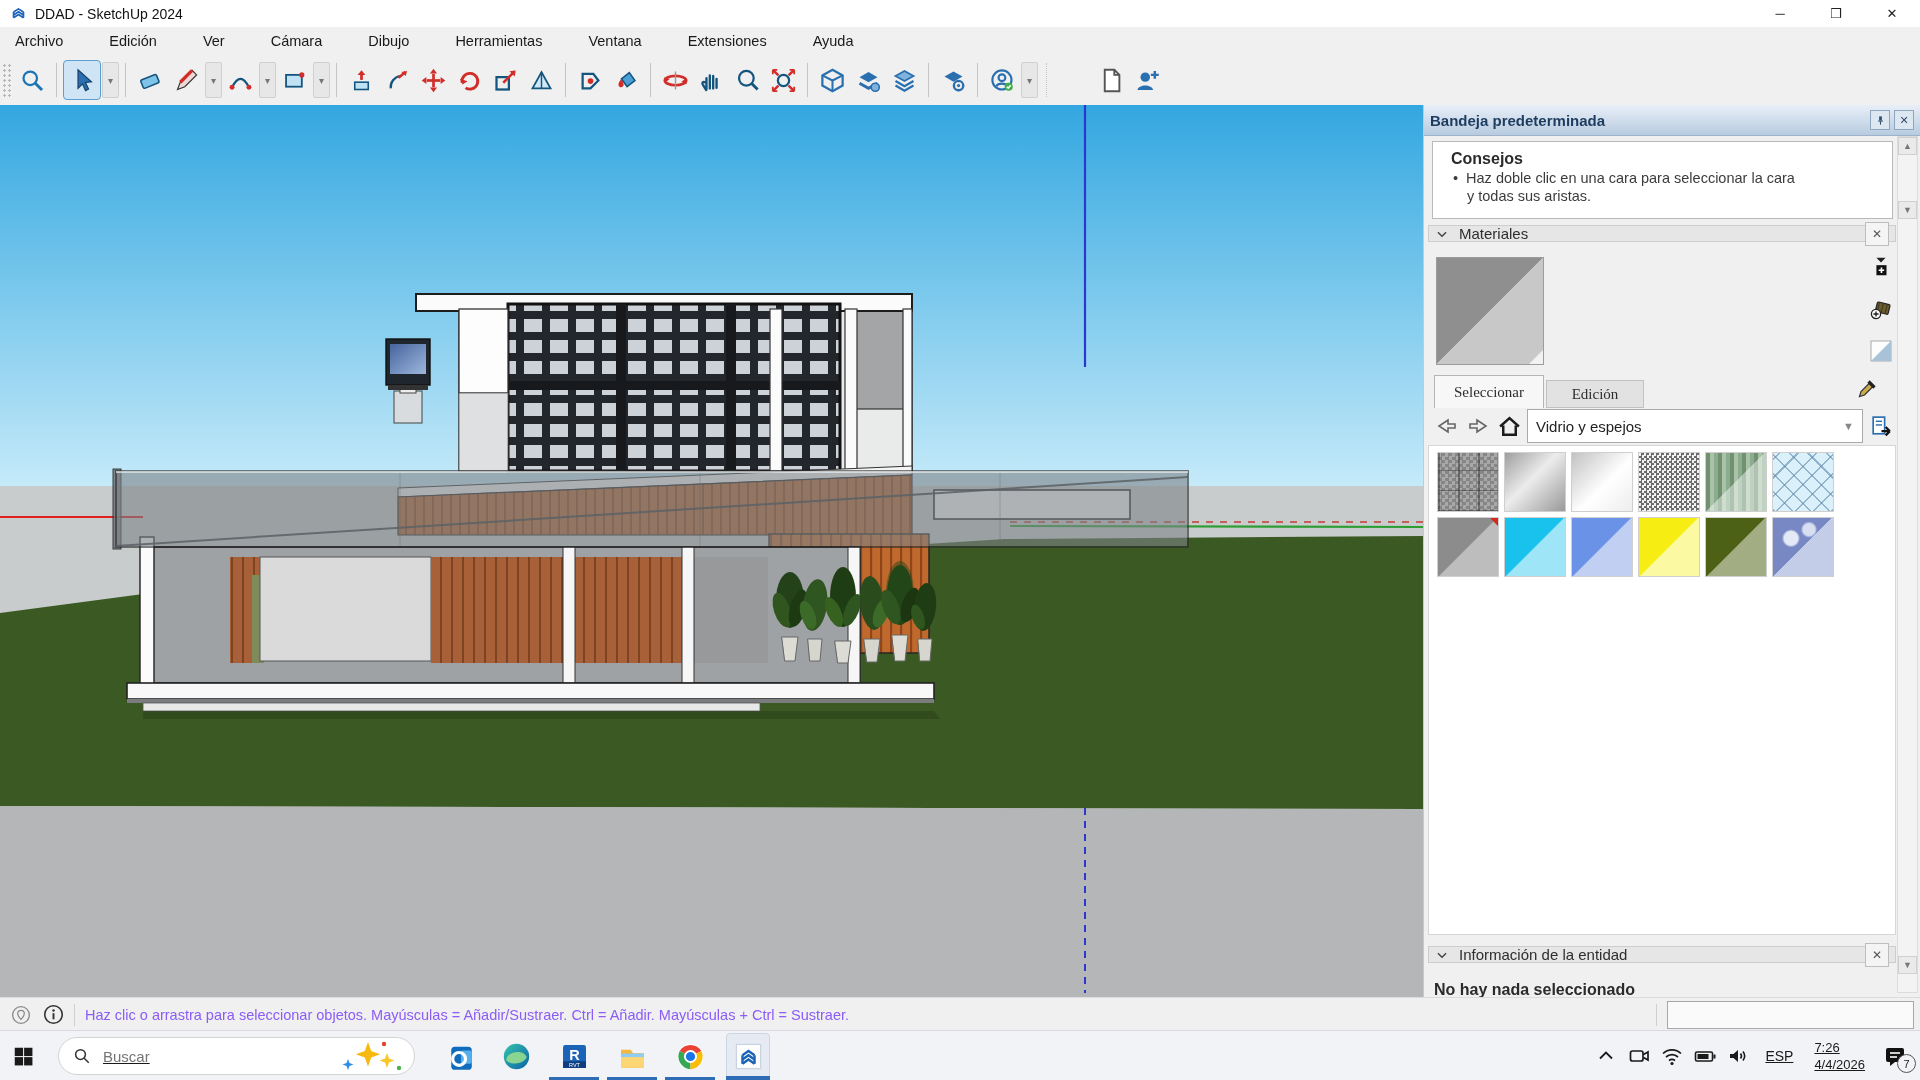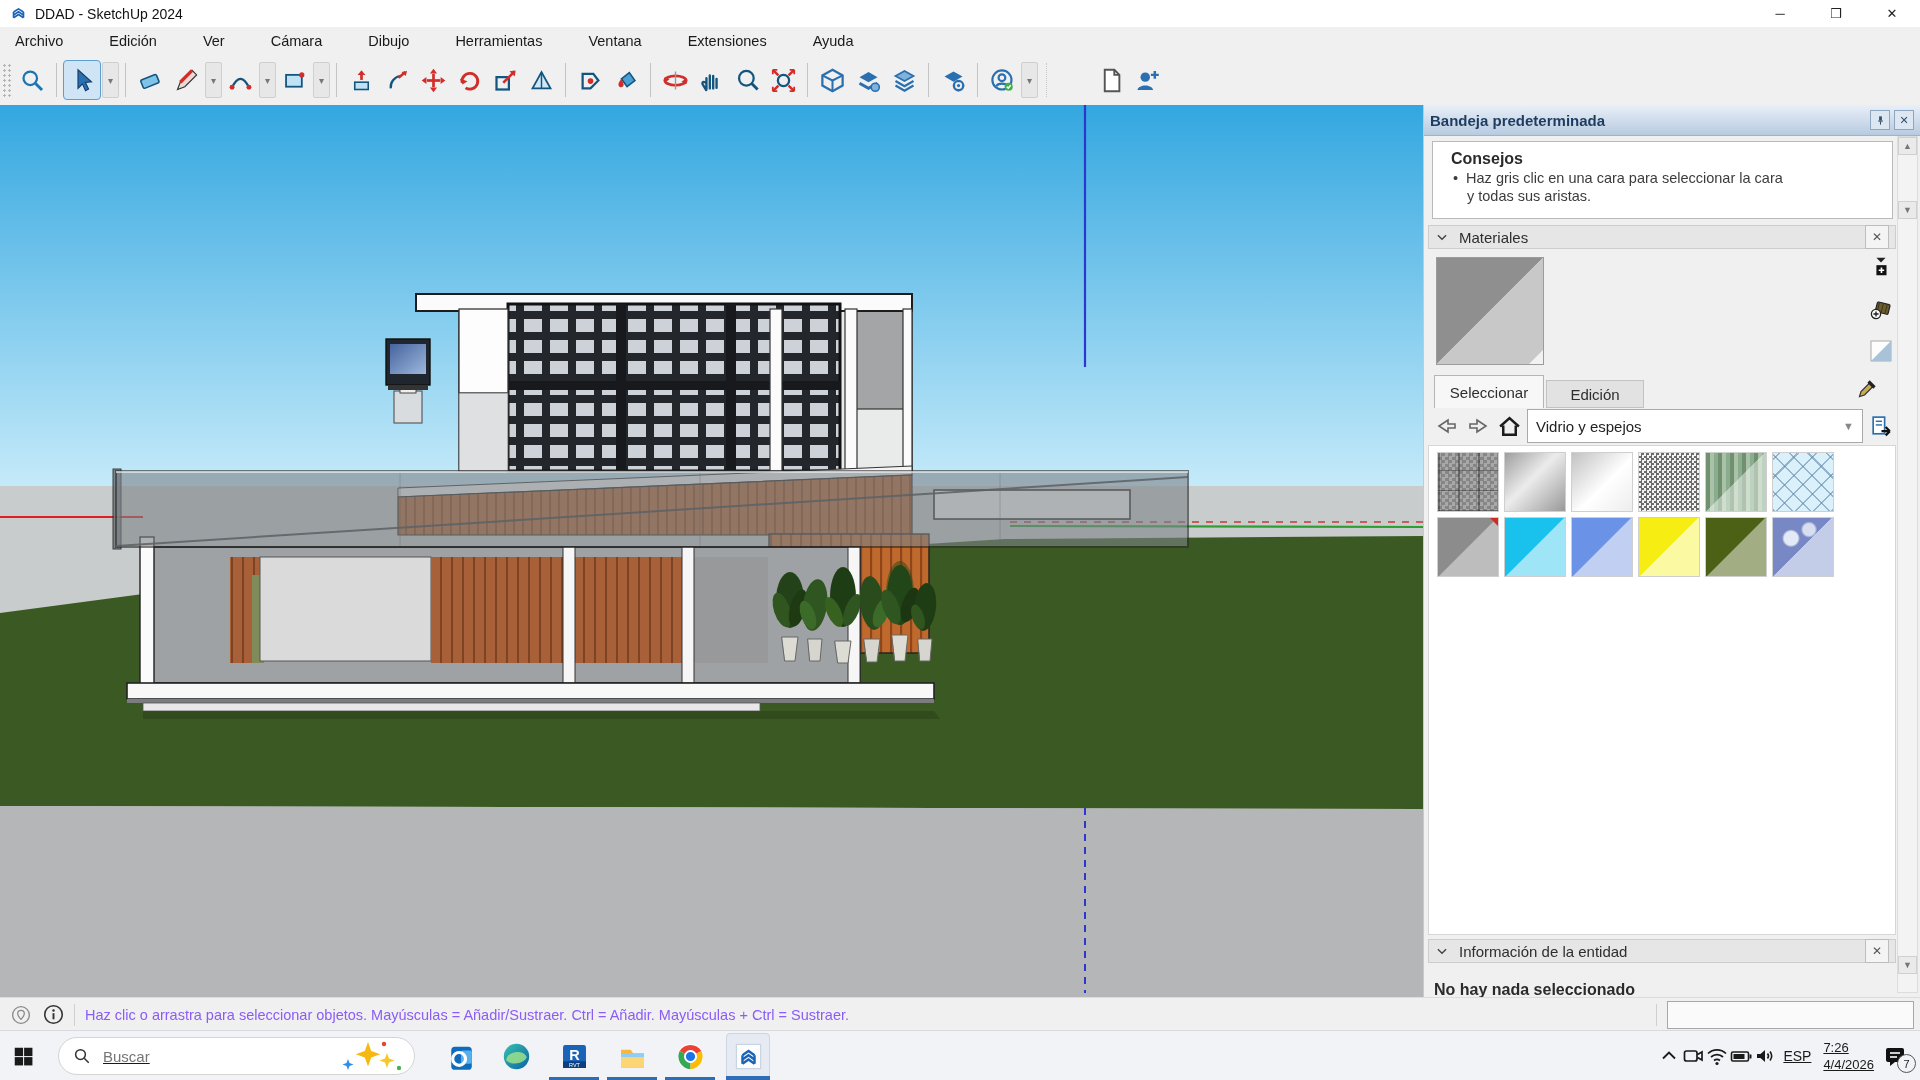--- a/index.html
+++ b/index.html
@@ -42,35 +42,35 @@
              display:flex;align-items:center;justify-content:center;font-size:11px;color:#33506e;}
   .tray-header .spacer{flex:1;}
   .tips-box{position:absolute;left:8px;right:27px;top:36px;height:78px;background:#fff;
             border:1px solid #b9b9b9;padding:8px 6px 0 18px;box-sizing:border-box;overflow:hidden;}
   .tips-head{font-size:16px;font-weight:bold;color:#2b2b2b;}
   .tips-line{font-size:14.5px;color:#3c3c3c;margin-top:2px;display:flex;}
   .tips-line .bullet{margin:0 8px 0 2px;}
   .tray-scroll{position:absolute;top:31px;right:2px;bottom:4px;width:19px;background:#f3f3f3;border:1px solid #dcdcdc;}
   .scroll-arrow{position:absolute;left:0;width:17px;height:16px;display:flex;align-items:center;justify-content:center;
                 font-size:9px;color:#777;background:#eaeaea;border:1px solid #d0d0d0;}
-  .section-head{position:absolute;left:4px;right:24px;height:24px;background:#e6e6e6;
+  .section-head{position:absolute;left:4px;right:24px;height:17px;background:#e6e6e6;
                 border:1px solid #cdcdcd;display:flex;align-items:center;padding:0 6px;box-sizing:border-box;}
   .section-head .chev{margin-right:10px;display:flex;}
   .section-head .lbl{font-size:15px;color:#2e2e2e;}
   .section-x{margin-left:auto;width:22px;height:22px;border:1px solid #bdbdbd;background:#f4f4f4;
              display:flex;align-items:center;justify-content:center;font-size:12px;color:#555;}
   .mat-thumb{position:absolute;left:12px;top:152px;width:106px;height:106px;border:1px solid #9c9c9c;
              background:linear-gradient(135deg,#8f8f8f 49.5%,#c8c8c8 50%);}
   .mat-thumb .fold{position:absolute;right:0;bottom:0;width:0;height:0;
                    border-left:14px solid transparent;border-bottom:14px solid #f2f2f2;}
   .mat-name{position:absolute;left:130px;top:150px;width:332px;height:28px;border:1px solid #a9a9a9;
             background:#fff;font-family:"Liberation Sans",sans-serif;font-size:15px;color:#222;padding:0 7px;box-sizing:border-box;}
   .mat-side{position:absolute;right:26px;top:150px;width:26px;display:flex;flex-direction:column;align-items:center;gap:18px;}
   .mat-side .mbtn{width:24px;height:24px;display:flex;align-items:center;justify-content:center;}
-  .tabs-row{position:absolute;left:10px;right:40px;top:270px;height:33px;}
+  .tabs-row{position:absolute;left:10px;right:40px;top:270px;height:33px;font-family:Liberation Serif, serif;}
   .tab{position:absolute;bottom:0;display:flex;align-items:center;justify-content:center;font-size:15px;color:#2e2e2e;box-sizing:border-box;}
   .tab.active{left:0;width:110px;height:33px;background:#f7f7f7;border:1px solid #b5b5b5;border-bottom:none;z-index:2;}
   .tab.inactive{left:112px;width:98px;height:28px;background:#e2e2e2;border:1px solid #c2c2c2;}
   .tabs-right{position:absolute;right:0;bottom:4px;}
   .nav-row{position:absolute;left:10px;right:26px;top:306px;height:30px;display:flex;align-items:center;gap:5px;}
   .nav-btn{width:26px;height:26px;display:flex;align-items:center;justify-content:center;}
   .collection-dd{flex:1;height:28px;border:1px solid #a9a9a9;background:#fff;display:flex;align-items:center;
                  padding:16px 8px;font-size:15px;color:#222;box-sizing:border-box;}
   .collection-dd .caret{margin-left:auto;color:#888;font-size:11px;}
   .swatch-area{position:absolute;left:4px;right:24px;top:340px;bottom:62px;background:#fff;border:1px solid #d6d6d6;}
@@ -93,21 +93,21 @@
   .search-pill{width:357px;height:38px;background:#fff;border:1px solid #d4d4d4;border-radius:19px;
                margin-left:12px;display:flex;align-items:center;padding:0 10px 0 14px;box-sizing:border-box;}
   .search-pill input{border:none;outline:none;flex:1;font-size:15px;font-family:"Liberation Sans",sans-serif;color:#333;background:transparent;}
   .sparkles{display:flex;}
   .tb-app{position:relative;width:44px;height:46px;display:flex;align-items:center;justify-content:center;margin:0 7px;border-radius:4px;}
   .tb-app svg{width:29px;height:29px;}
   .tb-app.active{background:#e6ebf3;border:1px solid #cdd6e2;box-sizing:border-box;}
   .tb-app .run-bar{position:absolute;left:-3px;right:-3px;bottom:-2px;height:4px;background:#2e6db6;}
   .tb-app.active .run-bar{left:-1px;right:-1px;}
   .apps-row{display:flex;margin-left:14px;}
-  .sys-tray{margin-left:auto;display:flex;align-items:center;padding-right:10px;}
+  .sys-tray{margin-left:auto;display:flex;align-items:center;gap:9px;padding-right:10px;}
   .tray-ic{width:24px;height:24px;display:flex;align-items:center;justify-content:center;}
   .lang{font-size:14px;color:#1a1a1a;padding:0 6px;}
   .clock{font-size:13px;color:#1a1a1a;text-align:left;line-height:17px;padding:0 6px;}
   .notif{position:relative;width:30px;height:26px;display:flex;align-items:center;justify-content:center;}
   .notif .badge{position:absolute;right:-6px;bottom:-4px;width:17px;height:17px;border:1.5px solid #555;border-radius:50%;
                 background:#f1f3f6;font-size:11px;display:flex;align-items:center;justify-content:center;color:#222;}
 </style>
 </head>
 <body>
 
@@ -468,21 +468,21 @@
               <line x1="12" y1="14" x2="12" y2="21" stroke="#33506e" stroke-width="2.4"></line>
             </svg>
         </span>
         <span class="tray-hbtn">✕</span>
       </div>
 
       <div class="tips-box">
         <div class="tips-head">Consejos</div>
         <div class="tips-line">
             <span class="bullet">•</span>
-            <span>Haz gris clic en una cara para seleccionar la cara</span>
+            <span>Haz doble clic en una cara para seleccionar la cara</span>
           </div>
         <div class="tips-line" style="padding-left:16px;">y todas sus aristas.</div>
       </div>
 
       <div class="tray-scroll">
         <span class="scroll-arrow" style="top:0;">▲</span>
         <span class="scroll-arrow" style="top:64px;">▼</span>
         <span class="scroll-arrow" style="bottom:18px;">▼</span>
       </div>
 

